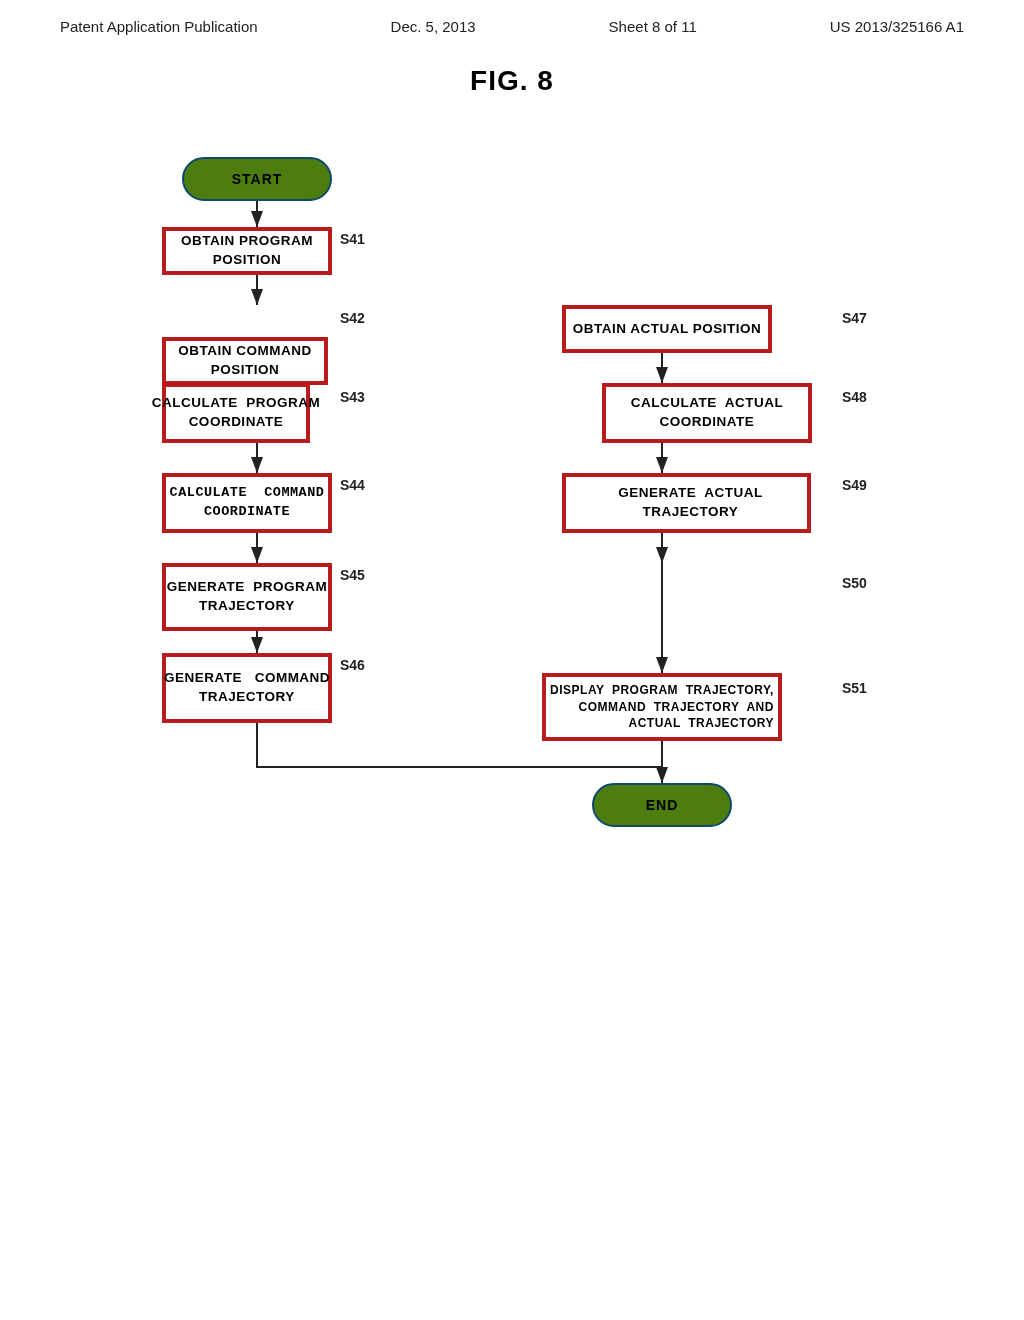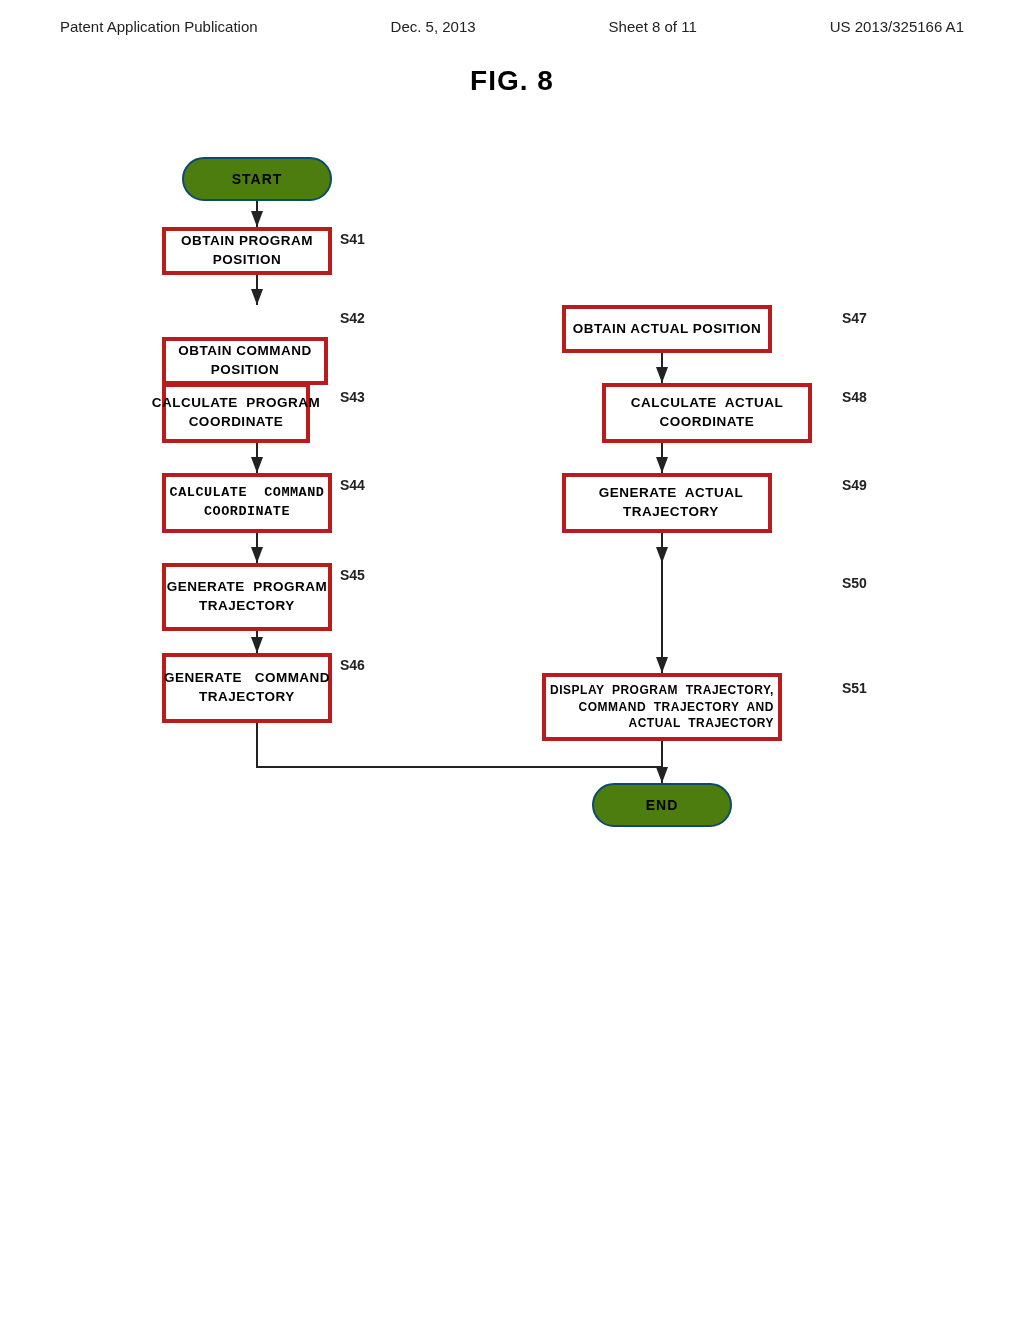--- a/index.html
+++ b/index.html
@@ -207,21 +207,21 @@
 
   <div class="fc-box" style="left:460px; top:256px; width:210px; height:60px;margin-left:40px;">
     <span style="white-space:pre;">CALCULATE  ACTUAL
 COORDINATE</span>
   </div>
 
   <div class="step-label" style="left:740px; top:350px;">
     <span>S49</span>
   </div>
 
-  <div class="fc-box" style="left:460px; top:346px; width:210px; height:60px;padding-left:8px;">
+  <div class="fc-box" style="left:460px; top:346px; width:249px; height:60px;padding-left:8px;">
     <span style="white-space:pre;">GENERATE  ACTUAL
 TRAJECTORY</span>
   </div>
 
   <div class="step-label" style="left:740px; top:448px;">
     <span>S50</span>
   </div>
 
 
   <div class="step-label" style="left:740px; top:553px;">

